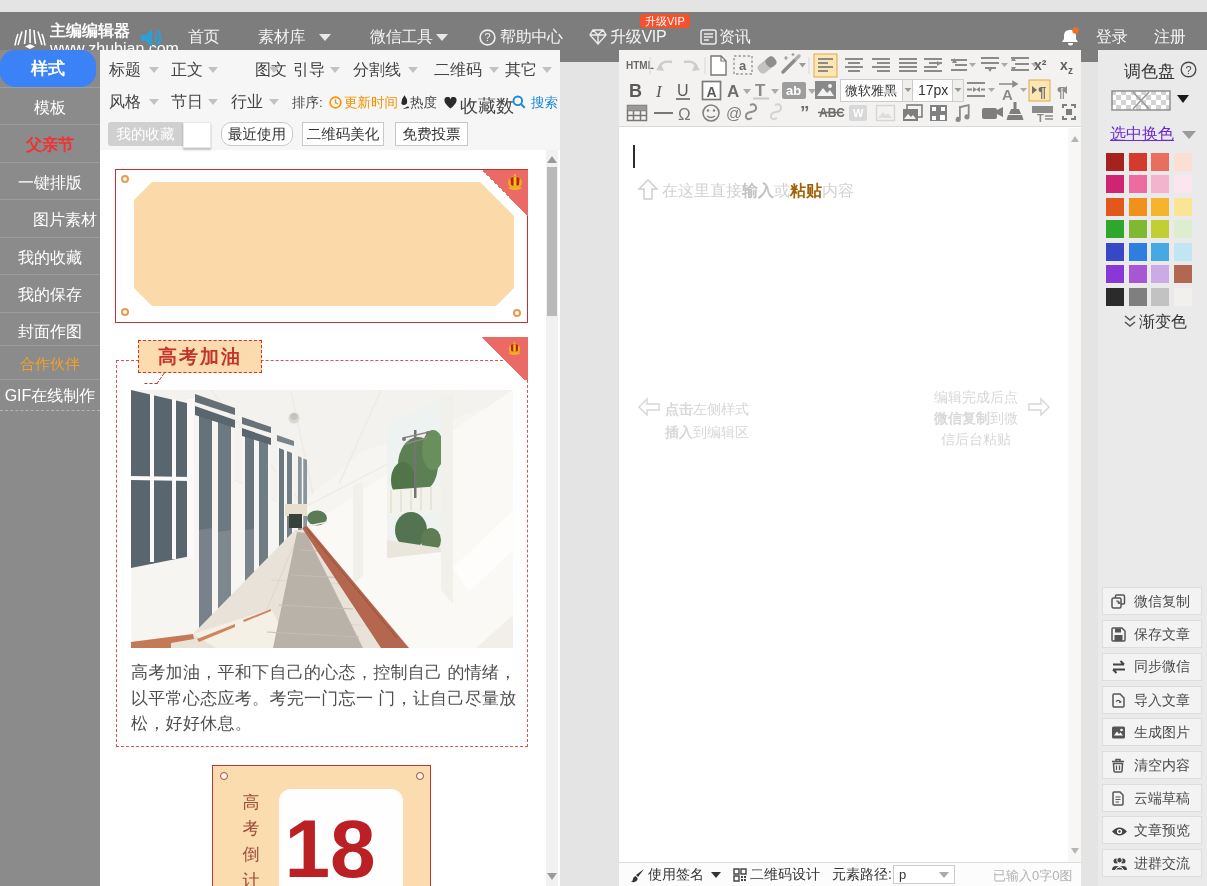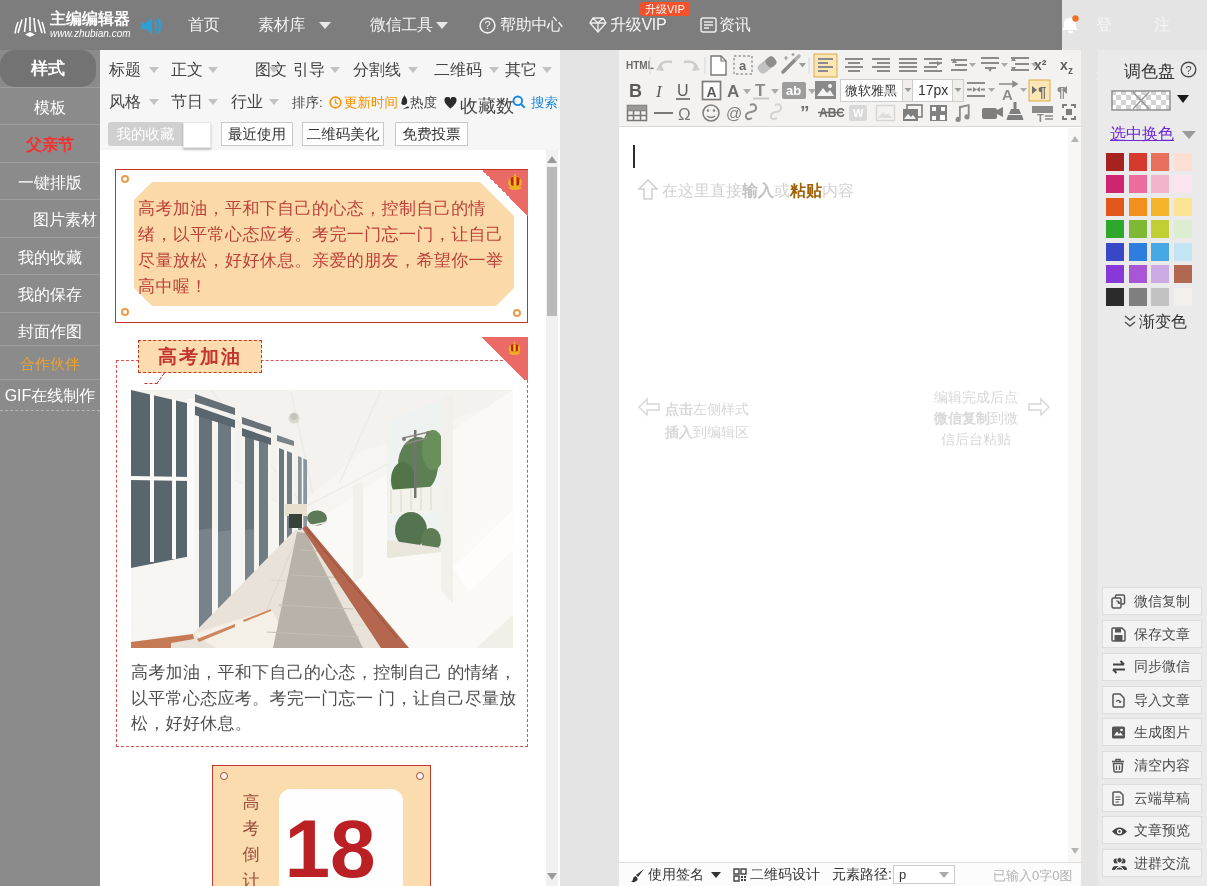--- a/index.html
+++ b/index.html
@@ -1,19 +1,19 @@
 <!DOCTYPE html>
 <html><head><meta charset="utf-8">
 <style>
 *{margin:0;padding:0;box-sizing:border-box;}
 html,body{width:1207px;height:886px;overflow:hidden;}
 body{font-family:"Liberation Sans",sans-serif;background:#e4e4e4;position:relative;}
 .abs{position:absolute;}
 
-#topbar{position:absolute;left:0;top:0;width:1062px;height:50px;background:#7d7d7d;color:#f2f2f2;}
+#topbar{position:absolute;left:0;top:12px;width:1207px;height:50px;background:#7d7d7d;color:#f2f2f2;}
 #topbar .nav{position:absolute;top:0;height:50px;line-height:50px;font-size:16px;color:#f5f5f5;letter-spacing:-0.3px;}
 .tri-dn{display:inline-block;width:0;height:0;border-left:6px solid transparent;border-right:6px solid transparent;border-top:7px solid #e8e8e8;vertical-align:middle;}
 
 #sidebar{position:absolute;left:0;top:50px;width:100px;height:836px;background:#8b8b8b;}
 .sideitem{position:absolute;left:0;width:100px;text-align:center;color:#fff;font-size:16px;}
 .sep{position:absolute;left:0;width:100px;height:1px;background:#9d9d9d;}
 
 #panel2{position:absolute;left:100px;top:50px;width:460px;height:836px;background:#fff;}
 #filter{position:absolute;left:0;top:0;width:460px;height:100px;background:#f6f6f6;font-size:16px;color:#444;}
 .fitem{position:absolute;white-space:nowrap;}
@@ -42,21 +42,21 @@
       <path d="M12 2 Q11.5 9 10.5 16"></path>
         <path d="M20 2 Q20.5 9 21.5 16"></path>
       <path d="M8 3.5 Q6 10 4 17"></path>
         <path d="M24 3.5 Q26 10 28 17"></path>
       <path d="M4 6 Q2 11 1 17.5"></path>
         <path d="M28 6 Q30 11 31 17.5"></path>
     </g>
     <path d="M11 18.5 L16 16 L21 18.5 L16 21 Z" fill="#fff"></path>
   </svg>
   <div class="abs" style="left:50px;top:9px;font-size:16px;font-weight:bold;color:#fff;">主编编辑器</div>
-  <div class="abs" style="left:50px;top:28px;font-size:10px;color:#fff;font-style:italic;">www.zhubian.com</div>
+  <div class="abs" style="left:50px;top:28px;font-size:16px;color:#fff;">www.zhubian.com</div>
   <svg class="abs" style="left:140px;top:16px;" width="22" height="20" viewBox="0 0 22 20">
     <path d="M1 7 H6 L12 1 V19 L6 13 H1 Z" fill="#2b9fd8"></path>
     <path d="M15 5 Q18 10 15 15 M18 2.5 Q22.5 10 18 17.5" stroke="#2b9fd8" stroke-width="2.2" fill="none"></path>
   </svg>
   <div class="nav" style="left:188px;">首页</div>
   <div class="nav" style="left:258px;">素材库</div>
   <span class="tri-dn abs" style="left:319px;top:22px;"></span>
   <div class="nav" style="left:370px;">微信工具</div>
   <span class="tri-dn abs" style="left:436px;top:22px;"></span>
   <svg class="abs" style="left:479px;top:17px;" width="17" height="17" viewBox="0 0 17 17">
@@ -76,21 +76,21 @@
   <div class="nav" style="left:719px;">资讯</div>
   <svg class="abs" style="left:1061px;top:15px;" width="19" height="20" viewBox="0 0 19 20">
     <path d="M8 3 a5.5 5.5 0 0 1 7 5 v4 l2 3 H1 l2-3 V8 a5.5 5.5 0 0 1 5-5" fill="#fff"></path>
     <path d="M7 16 a2.5 2.5 0 0 0 5 0" fill="#fff"></path>
     <circle cx="14.5" cy="3.5" r="3.2" fill="#f06f25"></circle>
   </svg>
   <div class="nav" style="left:1096px;">登录</div>
   <div class="nav" style="left:1154px;">注册</div>
 </div>
 <div id="sidebar">
-  <div class="abs" style="left:0;top:0;width:96px;height:37px;background:#737373;color:#fff;font-size:17px;font-weight:bold;text-align:center;line-height:37px;border-radius:15px;">样式</div>
+  <div class="abs" style="left:0;top:0;width:96px;height:37px;background:#3b82f6;color:#fff;font-size:17px;font-weight:bold;text-align:center;line-height:37px;border-radius:15px;">样式</div>
   <div class="sideitem" style="top:48px;">模板</div>
   <div class="sideitem" style="top:85px;color:#f52e2e;font-weight:bold;">父亲节</div>
   <div class="sideitem" style="top:123px;">一键排版</div>
   <div class="sideitem" style="top:160px;padding-left:30px;">图片素材</div>
   <div class="sideitem" style="top:198px;">我的收藏</div>
   <div class="sideitem" style="top:235px;">我的保存</div>
   <div class="sideitem" style="top:272px;">封面作图</div>
   <div class="sideitem" style="top:305px;color:#efa32e;font-size:15px;">合作伙伴</div>
   <div class="sideitem" style="top:336px;font-size:16px;">GIF在线制作</div>
   <div class="sep" style="top:37px;"></div>
@@ -140,28 +140,27 @@
         <path d="M6.5 11.5 C2 7.5 0.5 5.5 0.5 3.4 A3 3 0 0 1 6.5 2.4 A3 3 0 0 1 12.5 3.4 C12.5 5.5 11 7.5 6.5 11.5 Z" fill="#2b2b2b"></path>
       </svg>
   <div class="fitem" style="left:360px;top:44px;font-size:18px;">收藏数</div>
   <svg class="abs" style="left:412px;top:45px;" width="14" height="14" viewBox="0 0 15 15">
         <circle cx="6.2" cy="6.2" r="4.6" fill="none" stroke="#1787e0" stroke-width="2"></circle>
         <path d="M9.8 9.8 L13.6 13.6" stroke="#1787e0" stroke-width="2.2"></path>
       </svg>
   <div class="fitem" style="left:431px;top:44px;color:#1787e0;font-size:13.5px;">搜索</div>
   <div class="abs" style="left:8px;top:72px;width:75px;height:24px;background:#d0d0d0;color:#fff;font-size:14.5px;text-align:center;line-height:24px;border-radius:3px 0 0 3px;">我的收藏</div>
   <div class="abs" style="left:83px;top:72px;width:28px;height:26px;background:#fff;border:1px solid #e8e8e8;box-shadow:0 2px 2px rgba(0,0,0,.22);"></div>
-  <div class="btn" style="left:121px;top:72px;width:72px;">最近使用</div>
+  <div class="btn" style="left:121px;top:72px;width:72px;border-radius:10px;">最近使用</div>
   <div class="btn" style="left:202px;top:72px;width:82px;">二维码美化</div>
   <div class="btn" style="left:295px;top:72px;width:73px;">免费投票</div>
 </div>
 
 <div class="card1">
   <div class="abs" style="left:18px;top:12px;width:380px;height:124px;background:#fbd9a9;clip-path:polygon(18px 0,346px 0,380px 34px,380px 106px,362px 124px,18px 124px,0 106px,0 18px);"></div>
-  <div class="abs" style="left:22px;top:26px;width:372px;font-size:17px;line-height:26px;color:#bc403a;letter-spacing:0.4px;">高考加油，平和下自己的心态，控制自己的情绪，以平常心态应考。考完一门忘一门，让自己尽量放松，好好休息。亲爱的朋友，希望你一举高中喔！</div>
   <div class="abs" style="left:5px;top:5px;width:8px;height:8px;border-radius:50%;border:2px solid #e89b4b;background:#fff;"></div>
   <div class="abs" style="left:5px;top:138px;width:8px;height:8px;border-radius:50%;border:2px solid #e89b4b;background:#fff;"></div>
   <div class="abs" style="left:397px;top:139px;width:8px;height:8px;border-radius:50%;border:2px solid #e89b4b;background:#fff;"></div>
   <div class="abs" style="left:366px;top:0;width:46px;height:46px;background:linear-gradient(45deg,transparent 50%,#ec6a66 50%);"></div>
   <svg class="abs" style="left:390px;top:3px;" width="18" height="17" viewBox="0 0 18 17">
     <path d="M9 0 L10 3 H8 Z" fill="#f5c518"></path>
     <ellipse cx="9" cy="9.5" rx="7" ry="6.5" fill="#e8b21a"></ellipse>
     <path d="M4.5 5 Q9 2.5 13.5 5 L13 12 Q9 14 5 12 Z" fill="#c01f1f"></path>
     <rect x="7.6" y="4" width="2.8" height="9" fill="#f5c518"></rect>
     <path d="M2.5 14 Q9 17.5 15.5 14 L15 15.5 Q9 18 3 15.5 Z" fill="#f5c518"></path>

